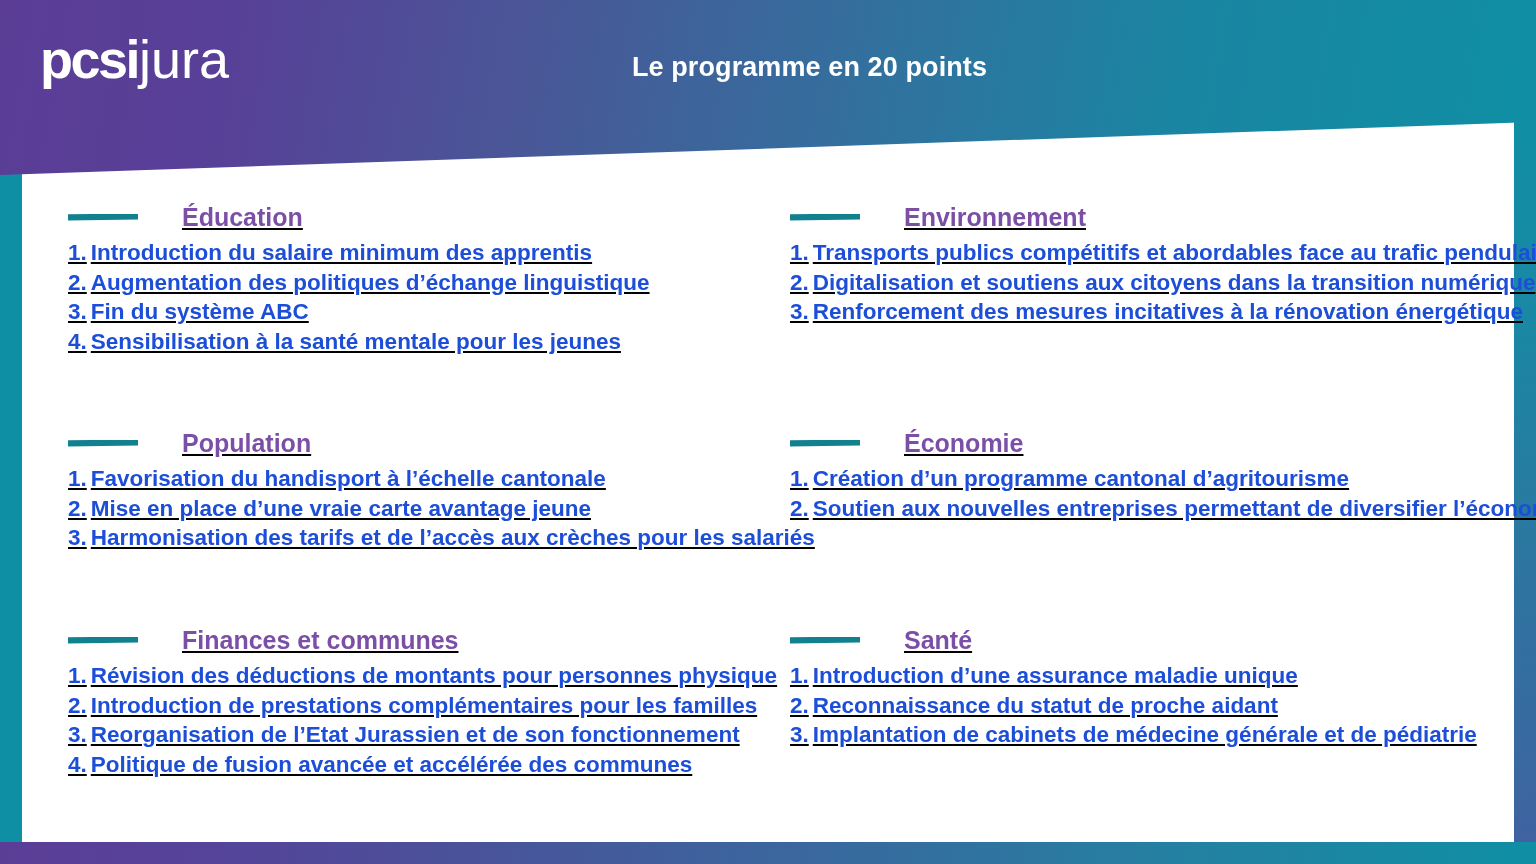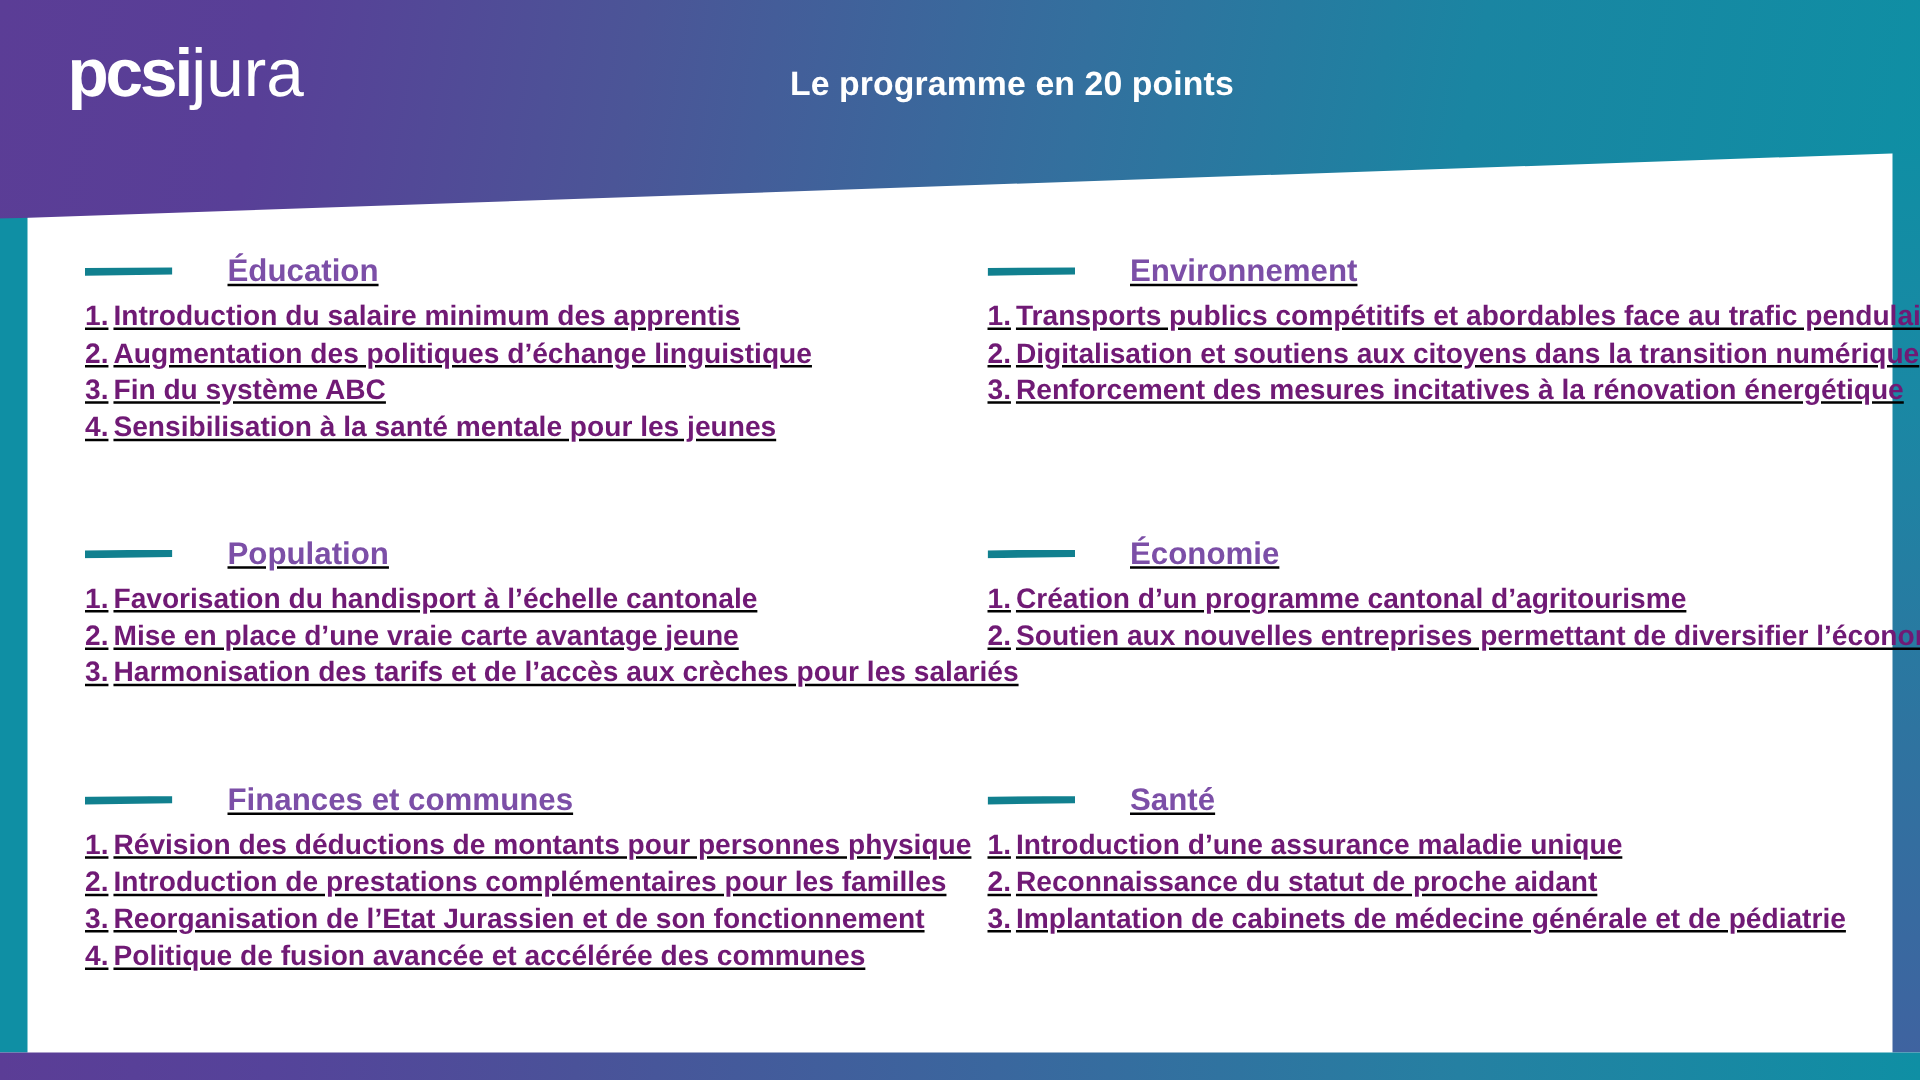--- a/index.html
+++ b/index.html
@@ -60,21 +60,21 @@
     top: 842px;
     width: 1536px;
     height: 22px;
     background: linear-gradient(90deg, #5b3d96 0%, #55439a 14%, #4a5299 30%, #3a679e 52%, #2580a2 76%, #0f8fa4 100%);
     z-index: 3;
   }
 
   
   .logo {
     position: absolute;
-    left: 54px;
+    left: 40px;
     top: 32px;
     z-index: 4;
     color: #ffffff;
     font-size: 54px;
     line-height: 1;
     letter-spacing: -1px;
     white-space: nowrap;
     user-select: none;
   }
   .logo-bold {
@@ -150,21 +150,21 @@
     letter-spacing: 0px;
     white-space: nowrap;
   }
 
   .section-list {
     list-style: none;
     margin: 0;
     padding: 0;
   }
   .section-list li {
-    color: #701a75;
+    color: #1d4ed8;
     font-size: 22.5px;
     font-weight: 600;
     line-height: 29.5px;
     white-space: nowrap;
   }
   .item-num { margin-right: 4px; }
 
   
   .col-right .section-head .head-rule { width: 70px; }
 </style>

